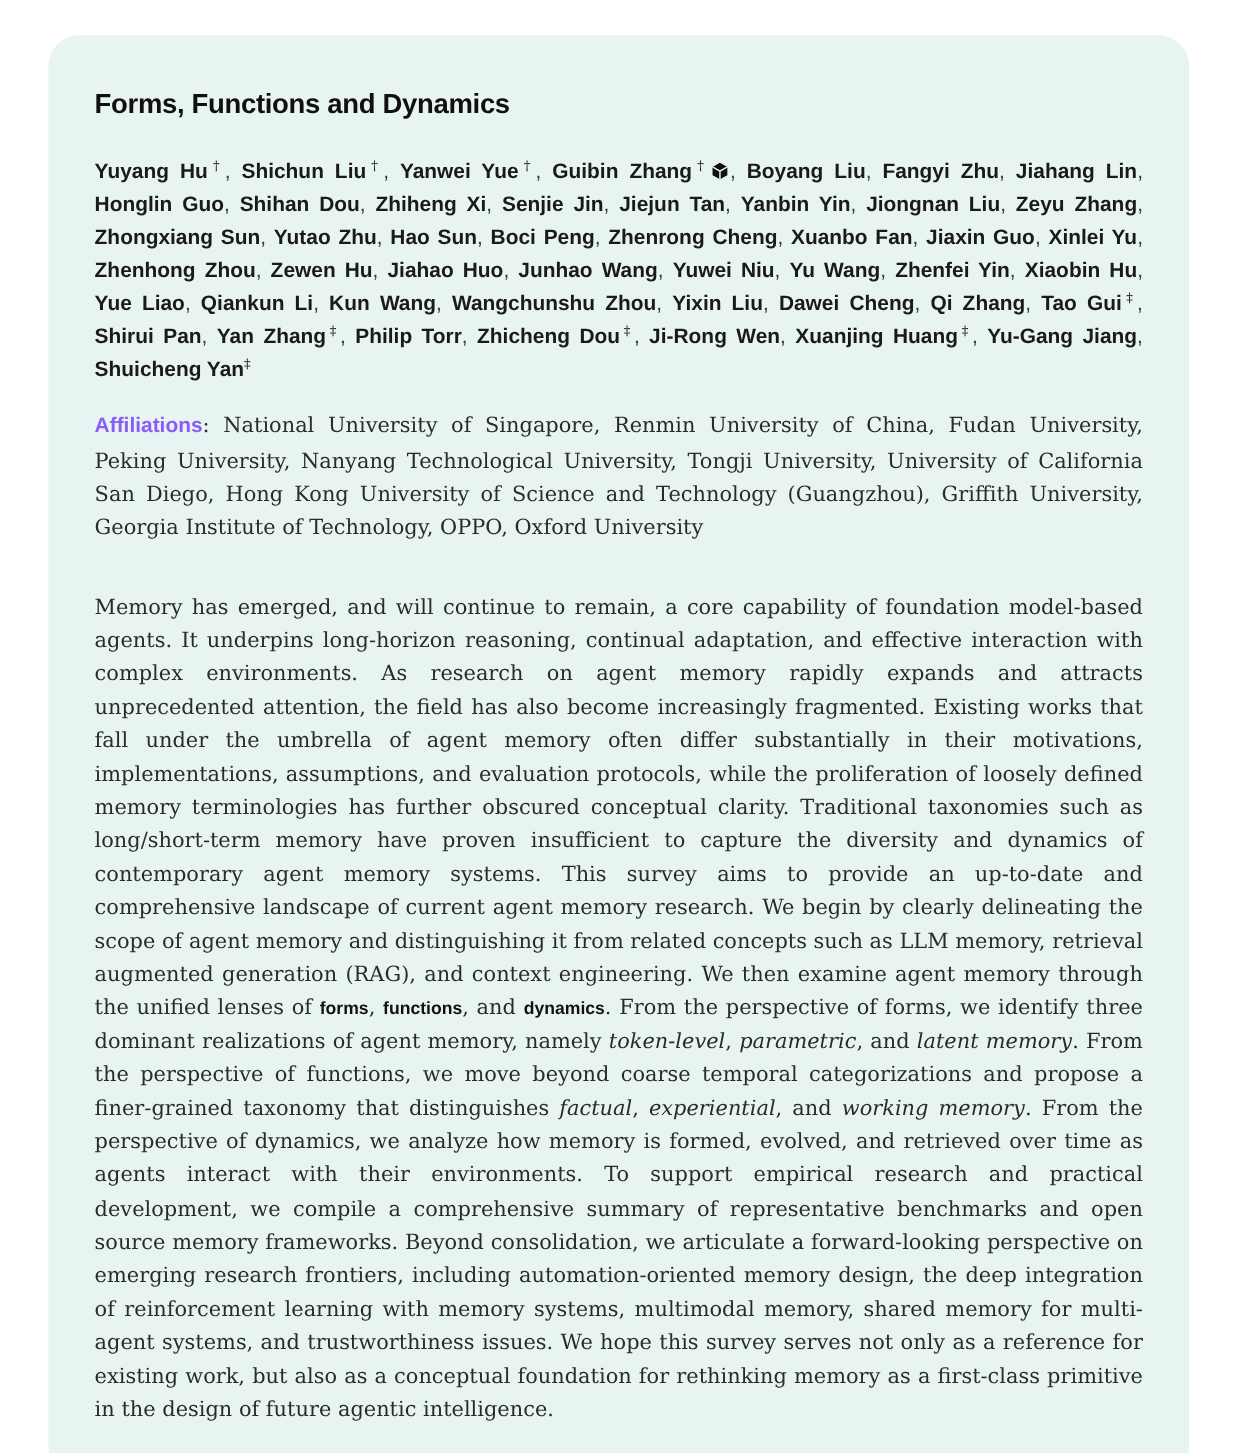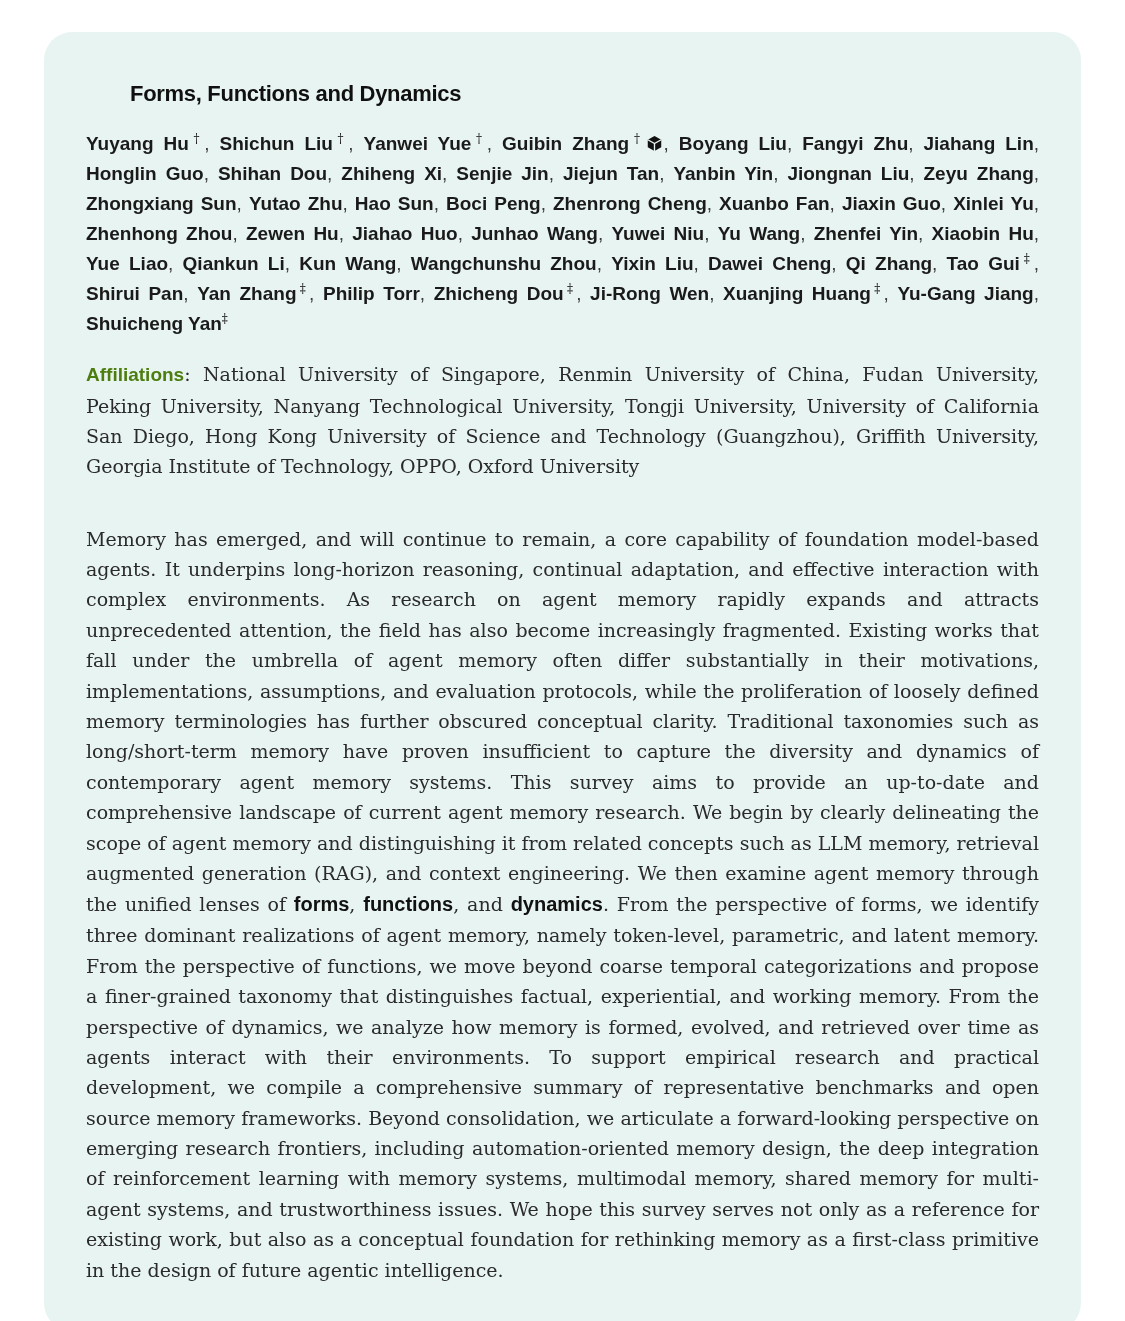--- a/index.html
+++ b/index.html
@@ -19,29 +19,28 @@
     min-height:1256px;
   }
   .title {
     font-size:37px;
     font-weight:800;
     letter-spacing:-0.5px;
     color:#101010;
     line-height:1.15;
   }
   .subtitle {
-    font-size:22px;
+    font-size:25px;
     font-weight:700;
     letter-spacing:-0.3px;
     color:#101010;
     margin-top:9px;
-    margin-left:44px;
   }
   .authors {
-    margin-top:22px;
+    margin-top:32px;
     font-size:19px;
     line-height:1.58;
     text-align:justify;
     color:#1a1a1a;
   }
   .authors .author { font-weight:700; white-space:nowrap; }
   .authors .sep { font-weight:400; color:#3a3a3a; }
   sup.mark {
     font-family:"DejaVu Serif", serif;
     font-weight:400;
@@ -59,30 +58,30 @@
   }
   .note {
     margin-top:24px;
     padding-left:8px;
     text-align:left;
   }
   .affiliations { margin-top:20px; }
   .aff-label, .b-sans {
     font-family:"Liberation Sans", sans-serif;
     font-weight:700;
-    color:#4d7c0f;
+    color:#8b5cf6;
   }
   .abstract { margin-top:42px; }
   .abstract .b {
     font-family:"Liberation Sans", sans-serif;
     font-weight:700;
-    font-size:20px;
+    font-size:16px;
     color:#111;
   }
-  .abstract .i { }
+  .abstract .i { font-style:italic; }
   .ic-inline { display:inline-block; vertical-align:-2px; margin:0 1px; }
   .ic-inline svg { display:block; }
 </style>
 </head>
 <body>
 
 <div class="card">
 
   <h2 class="subtitle">Forms, Functions and Dynamics</h2>
 

